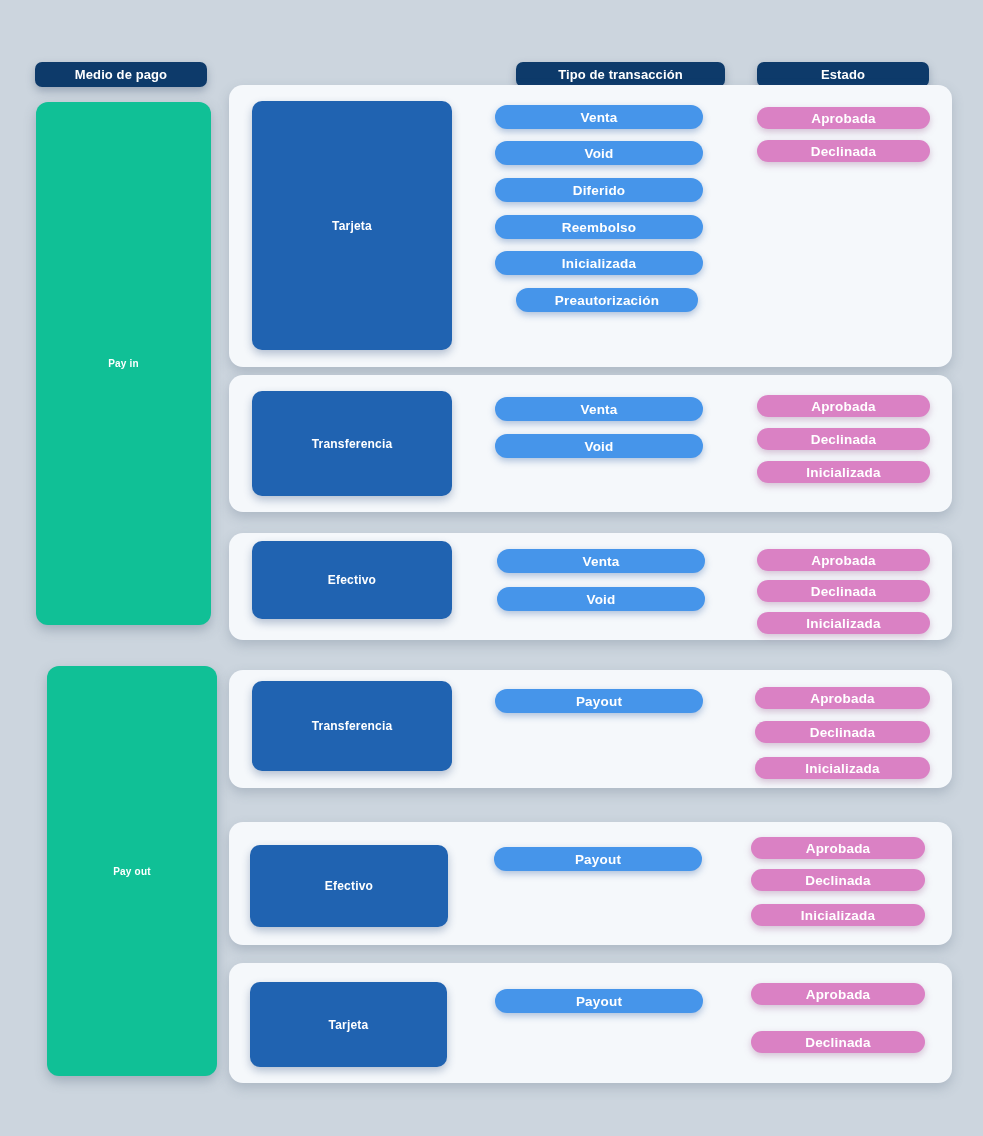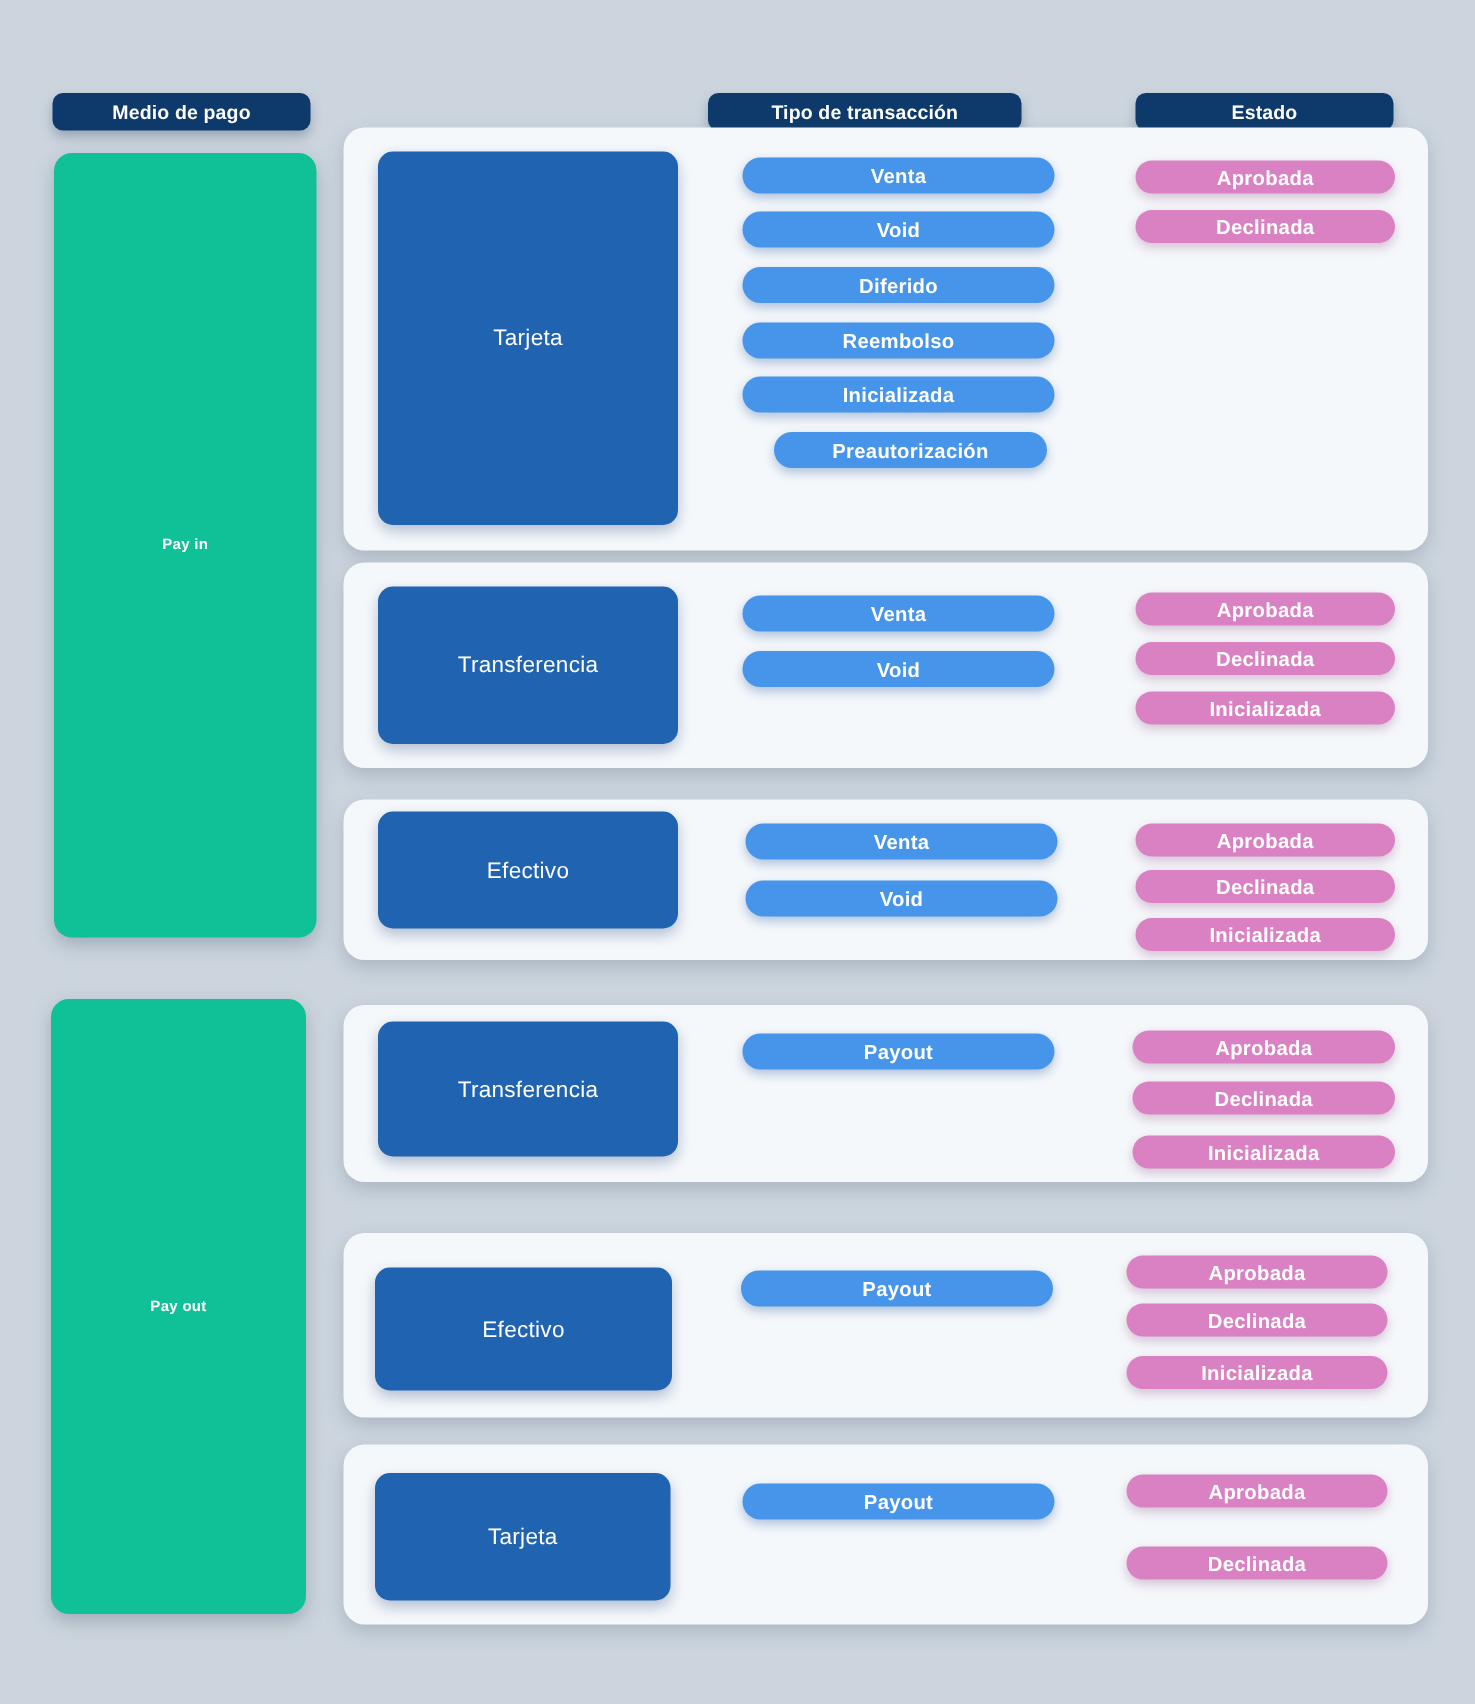--- a/index.html
+++ b/index.html
@@ -34,21 +34,21 @@
     box-shadow:0 5px 12px rgba(80,100,120,.35);
   }
   .card{
     position:absolute;left:229px;width:723px;border-radius:14px;
     background:var(--card-bg);
     box-shadow:0 5px 12px rgba(100,115,135,.30);
   }
   .method-box{
     position:absolute;border-radius:10px;background:var(--method-blue);
     color:var(--text-white);display:flex;align-items:center;justify-content:center;
-    font-size:15px;font-weight:400;letter-spacing:.2px;
+    font-size:12px;font-weight:700;letter-spacing:.2px;
     box-shadow:0 4px 9px rgba(40,70,120,.32);
   }
   .tpill{
     position:absolute;height:24px;border-radius:12px;background:var(--transaction-blue);
     color:var(--text-white);display:flex;align-items:center;justify-content:center;
     font-size:13.5px;font-weight:700;letter-spacing:.2px;
     box-shadow:0 3px 7px rgba(40,90,160,.35);
   }
   .spill{
     position:absolute;height:22px;border-radius:11px;background:var(--state-pink);
@@ -56,25 +56,25 @@
     font-size:13.5px;font-weight:700;letter-spacing:.2px;
     box-shadow:0 3px 7px rgba(150,90,140,.35);
   }
 </style>
 </head>
 <body>
 
 <div id="canvas">
 
   <div class="col-header" style="left:35px;width:172px">Medio de pago</div>
-  <div class="col-header" style="left:472px;width:209px">Tipo de transacción</div>
+  <div class="col-header" style="left:516px;width:209px">Tipo de transacción</div>
   <div class="col-header" style="left:757px;width:172px">Estado</div>
 
   <div class="flow-box" style="left:36px;top:102px;width:175px;height:523px">Pay in</div>
-  <div class="flow-box" style="left:34px;top:666px;width:170px;height:410px">Pay out</div>
+  <div class="flow-box" style="left:47px;top:666px;width:170px;height:410px">Pay out</div>
 
   <div class="card" style="top:85px;height:282px"></div>
   <div class="method-box" style="left:252px;top:101px;width:200px;height:249px">Tarjeta</div>
   <div class="tpill" style="left:495px;top:105px;width:208px">Venta</div>
   <div class="tpill" style="left:495px;top:141px;width:208px">Void</div>
   <div class="tpill" style="left:495px;top:178px;width:208px">Diferido</div>
   <div class="tpill" style="left:495px;top:215px;width:208px">Reembolso</div>
   <div class="tpill" style="left:495px;top:251px;width:208px">Inicializada</div>
   <div class="tpill" style="left:516px;top:288px;width:182px">Preautorización</div>
   <div class="spill" style="left:757px;top:107px;width:173px">Aprobada</div>

